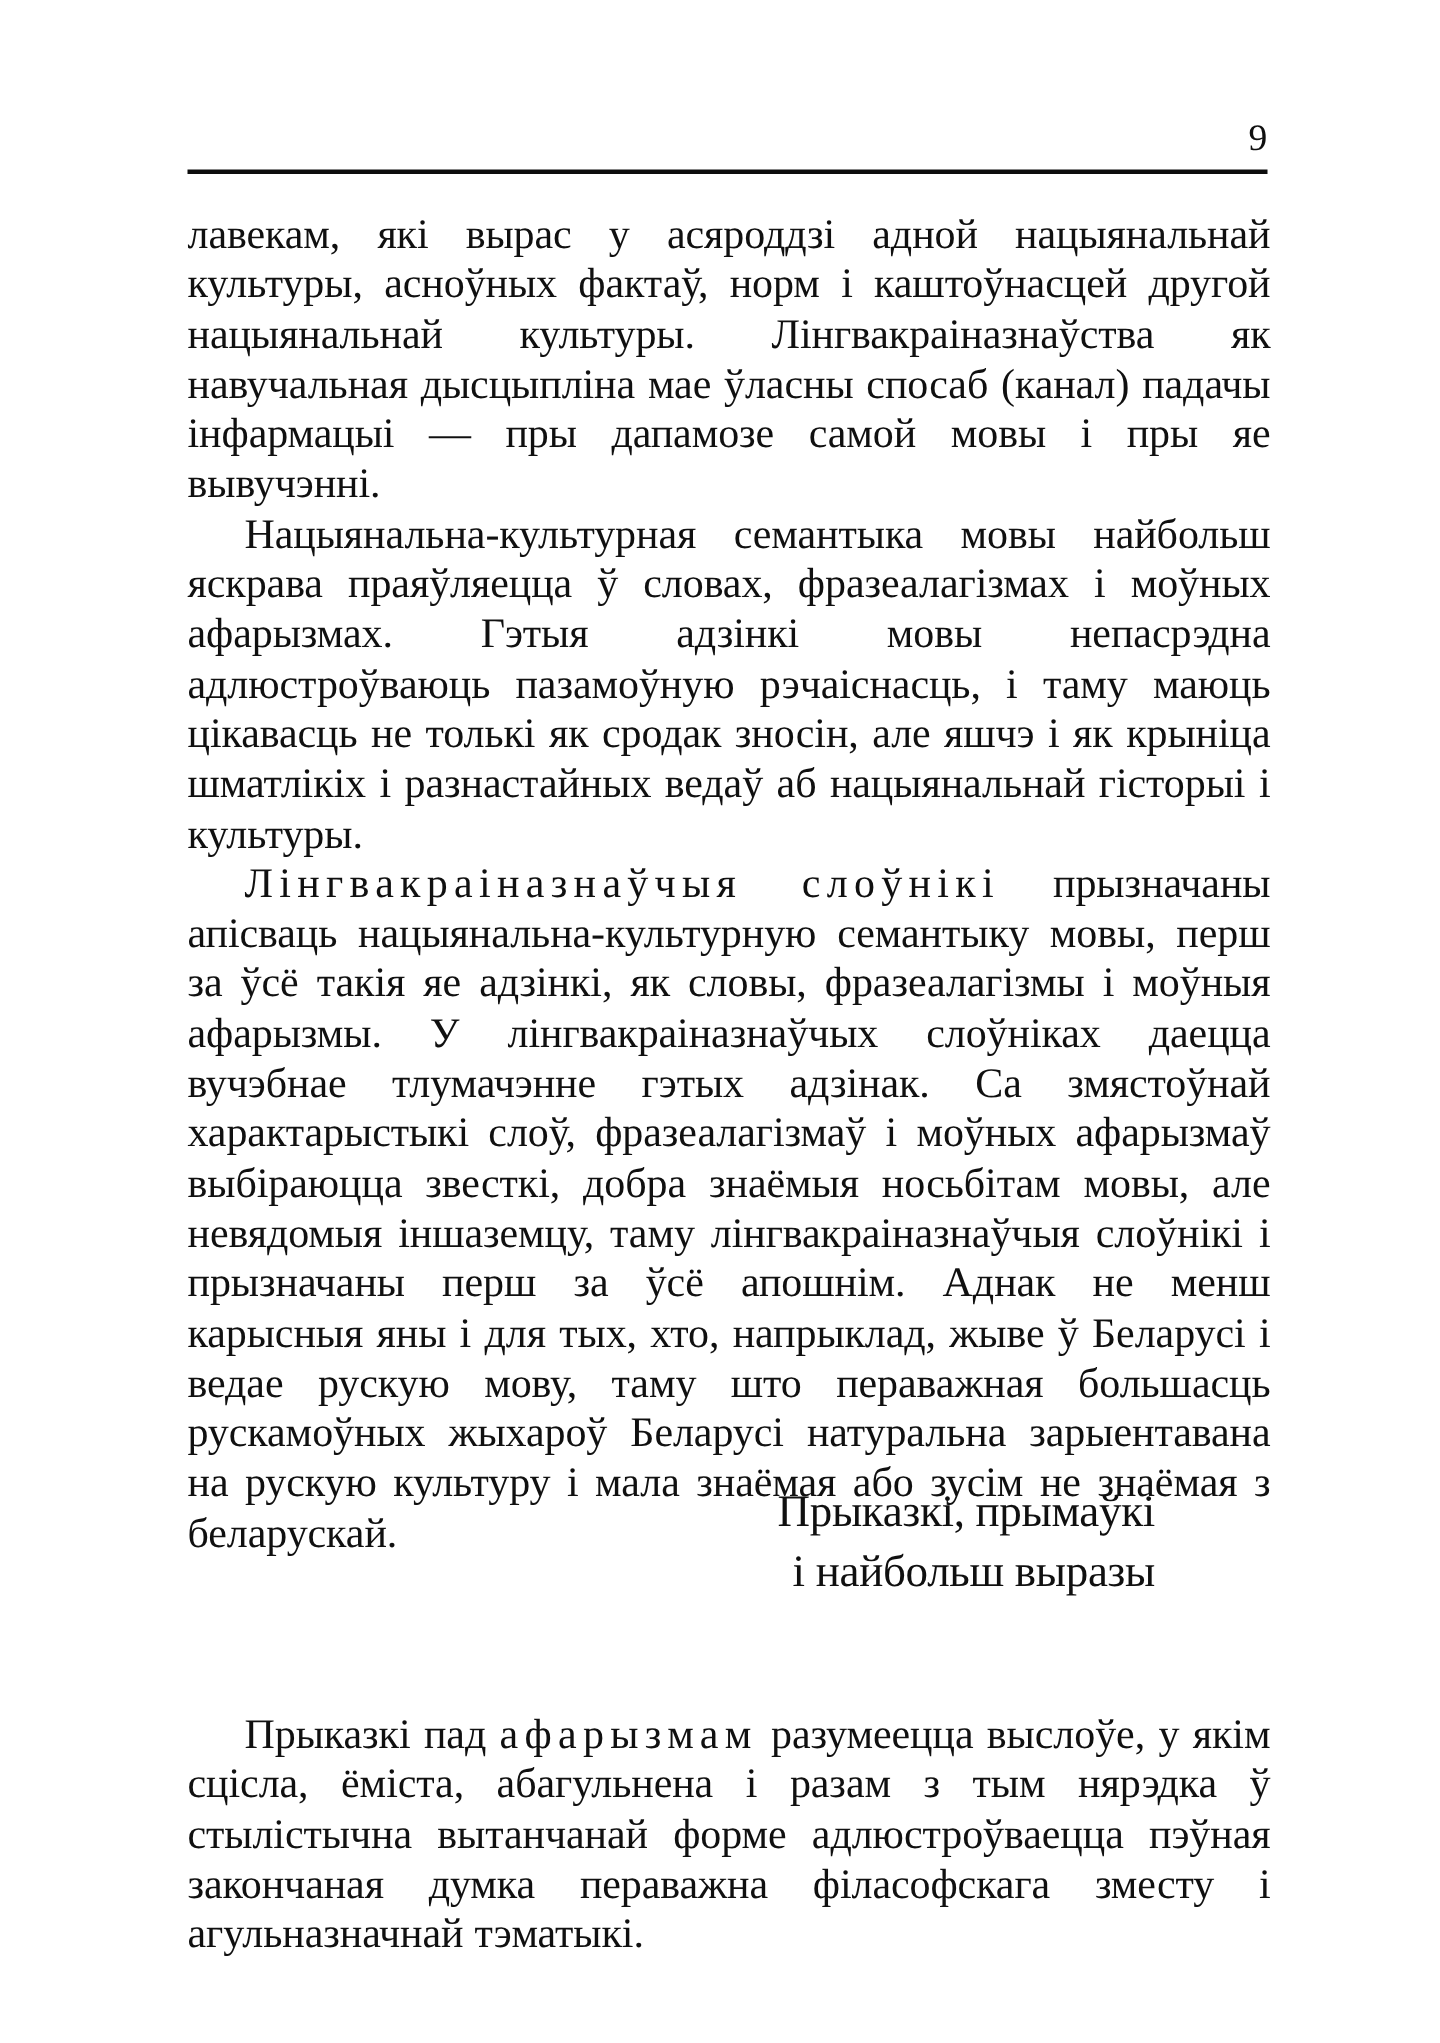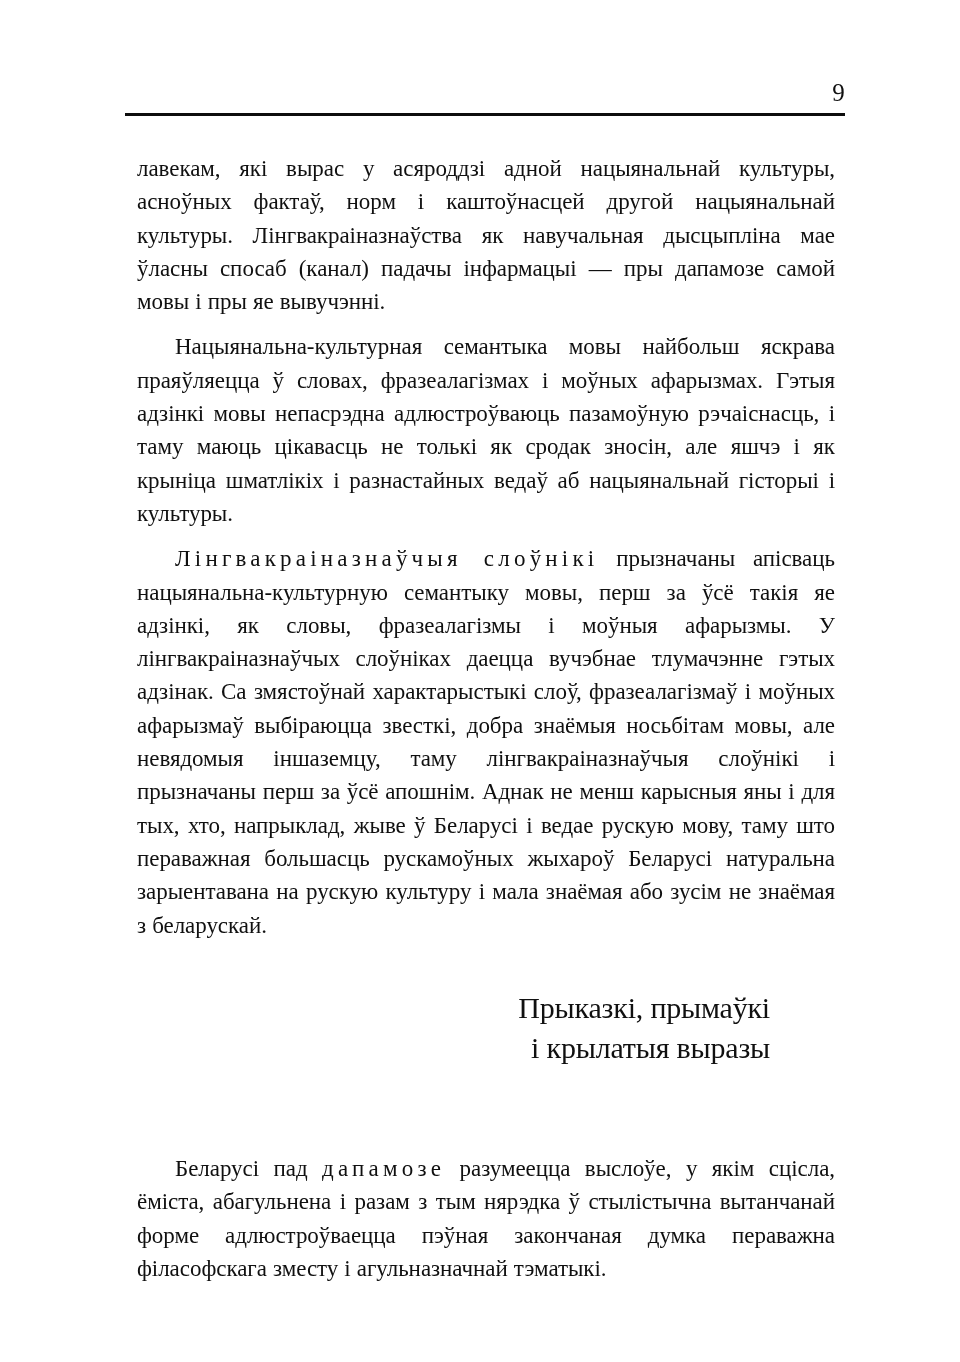--- a/index.html
+++ b/index.html
@@ -47,22 +47,22 @@
 
   
   .body-block {
     position: absolute;
     left: 125px;
     top: 140px;
     width: 722px;
   }
 
   p.para {
-    margin: 12px;
-    font-size: 23px;
+    margin: 0;
+    font-size: 28px;
     line-height: 33.3px;
     text-align: justify;
     text-align-last: left;
     text-indent: 38px;
     letter-spacing: -0.05px;
     word-spacing: 0.4px;
     hyphens: manual;
   }
   p.para.cont {
     text-indent: 0;
@@ -114,20 +114,20 @@
     <p class="para">Нацыянальна-культурная семантыка мовы найбольш яскрава праяўляецца ў словах, фразеалагізмах і моўных афарызмах. Гэтыя адзінкі мовы непасрэдна адлюстроўваюць пазамоўную рэчаіснасць, і таму маюць цікавасць не толькі як сродак зносін, але яшчэ і як крыніца шматлікіх і разнастайных ведаў аб нацыянальнай гісторыі і культуры.</p>
 
     <p class="para"><span class="spaced">Лінгвакраіназнаўчыя слоўнікі</span><span> прызначаны апісваць нацыянальна-культурную семантыку мовы, перш за ўсё такія яе адзінкі, як словы, фразеалагізмы і моўныя афарызмы. У лінгвакраіназнаўчых слоўніках даецца вучэбнае тлумачэнне гэтых адзінак. Са змястоўнай характарыстыкі слоў, фразеалагізмаў і моўных афарызмаў выбіраюцца звесткі, добра знаёмыя носьбітам мовы, але невядомыя іншаземцу, таму лінгвакраіназнаўчыя слоўнікі і прызначаны перш за ўсё апошнім. Аднак не менш карысныя яны і для тых, хто, напрыклад, жыве ў Беларусі і ведае рускую мову, таму што пераважная большасць рускамоўных жыхароў Беларусі натуральна зарыентавана на рускую культуру і мала знаёмая або зусім не знаёмая з беларускай.</span></p>
 
 
 
   </div>
 
   <div class="section-heading">
     <span class="hl">Прыказкі, прымаўкі</span>
-    <span class="hl">і крылатыя выразы</span>
+    <span class="hl">і найбольш выразы</span>
   </div>
 
   <div class="closing-block">
-    <p class="para"><span>Беларусі пад </span><span class="spaced">дапамозе</span><span> разумеецца выслоўе, у якім сцісла, ёміста, абагульнена і разам з тым нярэдка ў стылістычна вытанчанай форме адлюстроўваецца пэўная закончаная думка пераважна філасофскага зместу і агульназначнай тэматыкі.</span></p>
+    <p class="para"><span>Прыказкі пад </span><span class="spaced">афарызмам</span><span> разумеецца выслоўе, у якім сцісла, ёміста, абагульнена і разам з тым нярэдка ў стылістычна вытанчанай форме адлюстроўваецца пэўная закончаная думка пераважна філасофскага зместу і агульназначнай тэматыкі.</span></p>
   </div>
 
 </div>
 
 </body></html>

